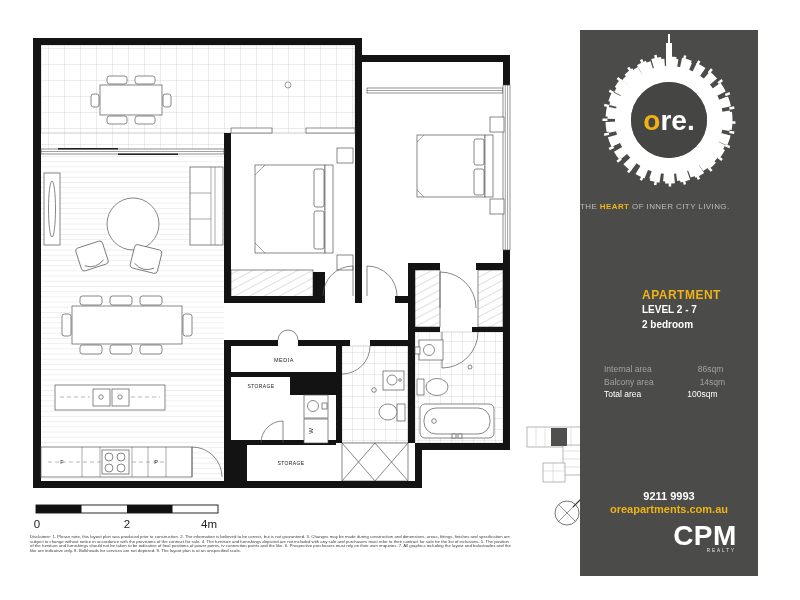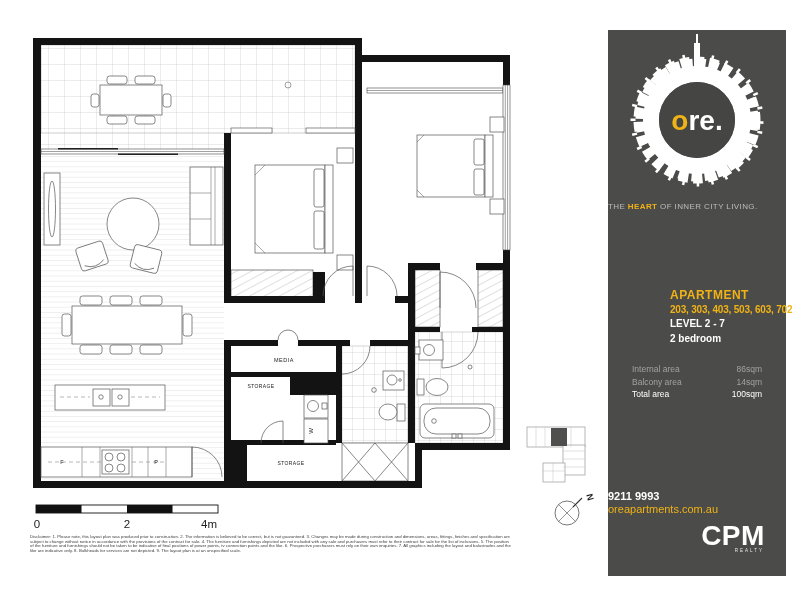--- a/index.html
+++ b/index.html
@@ -1,34 +1,34 @@
 <!DOCTYPE html>
 <html><head>
 <meta charset="utf-8">
 <style>
   html,body{margin:0;padding:0;}
   body{width:800px;height:600px;background:#fff;position:relative;overflow:hidden;
        font-family:"Liberation Sans",sans-serif;}
   #plan-svg{position:absolute;left:0;top:0;}
   
-  .panel{position:absolute;left:608px;top:30px;width:178px;height:546px;background:#4b4b49;}
+  .panel{position:absolute;left:580px;top:30px;width:178px;height:546px;background:#4b4b49;}
   .panel .logo-svg{position:absolute;left:0;top:2px;}
   .tagline{position:absolute;top:172px;left:0;width:100%;
            font-size:8px;letter-spacing:.4px;color:#bdbdbb;white-space:nowrap;}
   .tagline .accent{color:#f0b316;font-weight:bold;}
   .apt{position:absolute;left:24px;top:258px;width:140px;margin-left:38px;}
   .apt .h{color:#f0b316;font-weight:bold;font-size:12px;letter-spacing:.5px;line-height:15px;}
   .apt .nums{color:#f0b316;font-weight:bold;font-size:10px;letter-spacing:-.2px;white-space:nowrap;line-height:14px;}
   .apt .w{color:#fff;font-weight:bold;font-size:10px;line-height:14.5px;}
   .areas{position:absolute;left:24px;top:333px;width:130px;font-size:8.5px;color:#a2a2a0;}
-  .areas .row{display:flex;justify-content:space-between;line-height:12.5px;}
+  .areas .row{display:flex;line-height:12.5px;gap:46px;}
   .areas .row.total{color:#fff;font-weight:normal;}
-  .contact{position:absolute;top:460px;left:0;width:100%;}
+  .contact{position:absolute;top:460px;left:0;width:100%;text-align:center;}
   .contact .phone{color:#fff;font-weight:bold;font-size:11px;line-height:13px;}
-  .contact .web{color:#f0b316;font-weight:normal;font-size:11px;line-height:13px;}
+  .contact .web{color:#f0b316;font-weight:bold;font-size:11px;line-height:13px;}
   .agency{position:absolute;top:492px;left:0;width:100%;text-align:center;color:#fff;padding-left:36px;}
   .agency .cpm{font-size:28px;font-weight:bold;letter-spacing:.5px;line-height:28px;}
   .agency .realty{font-size:4.5px;letter-spacing:2px;color:#e8e8e6;text-align:right;
                   width:62px;margin:-2px auto 0;}
   
   .disclaimer{position:absolute;left:30px;top:535px;font-size:4.3px;line-height:4.7px;
               color:#3c3c3c;}
   .disclaimer div{white-space:nowrap;}
 </style>
 </head>
@@ -282,21 +282,20 @@
       <rect x="-1" y="-86" width="2" height="12" fill="#fff"></rect>
       <circle r="38" fill="#454543"></circle>
       <text y="10" text-anchor="middle" font-size="28" font-weight="bold" font-family="Liberation Sans, sans-serif"><tspan fill="#f0b316">o</tspan><tspan fill="#ffffff">re.</tspan></text>
     </g>
   </svg>
 
   <div class="tagline"><span>THE </span><span class="accent">HEART</span><span> OF INNER CITY LIVING.</span></div>
 
   <div class="apt">
     <div class="h">APARTMENT</div>
-    <div class="nums">203, 303, 403, 503, 603, 702</div>
     <div class="w">LEVEL 2 - 7</div>
     <div class="w">2 bedroom</div>
   </div>
 
   <div class="areas">
     <div class="row">
       <span>Internal area</span>
         <span>86sqm</span>
     </div>
     <div class="row">

